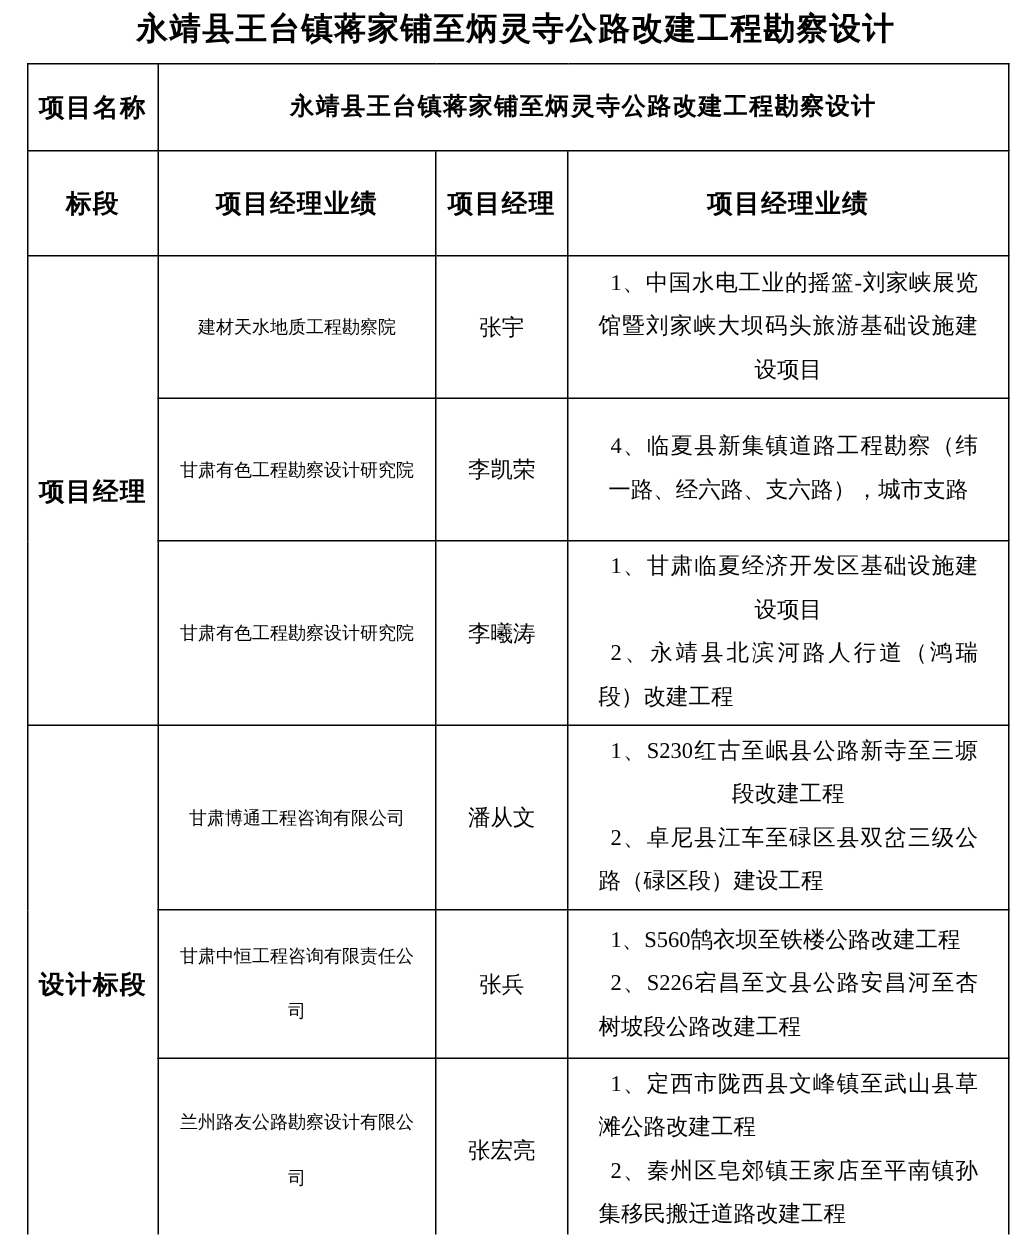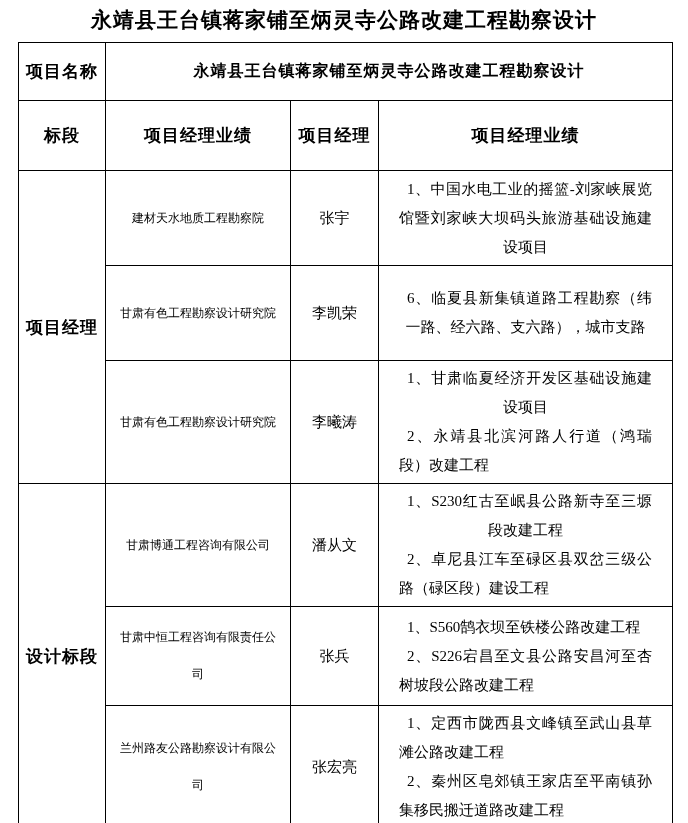--- a/index.html
+++ b/index.html
@@ -118,21 +118,21 @@
     <td class="manager-cell">张宇</td>
     <td class="ach-cell">
       <p class="center-last">1、中国水电工业的摇篮-刘家峡展览馆暨刘家峡大坝码头旅游基础设施建设项目</p>
     </td>
   </tr>
 
   <tr class="r3">
     <td class="candidate-cell">甘肃有色工程勘察设计研究院</td>
     <td class="manager-cell">李凯荣</td>
     <td class="ach-cell">
-      <p class="center-last">6、临夏县新集镇道路工程勘察（纬一路、经六路、支六路），城市支路</p>
+      <p class="center-last">4、临夏县新集镇道路工程勘察（纬一路、经六路、支六路），城市支路</p>
     </td>
   </tr>
 
   <tr class="r4">
     <td class="candidate-cell">甘肃有色工程勘察设计研究院</td>
     <td class="manager-cell">李曦涛</td>
     <td class="ach-cell">
       <p class="center-last">1、甘肃临夏经济开发区基础设施建设项目</p>
       <p>2、永靖县北滨河路人行道（鸿瑞段）改建工程</p>
     </td>

